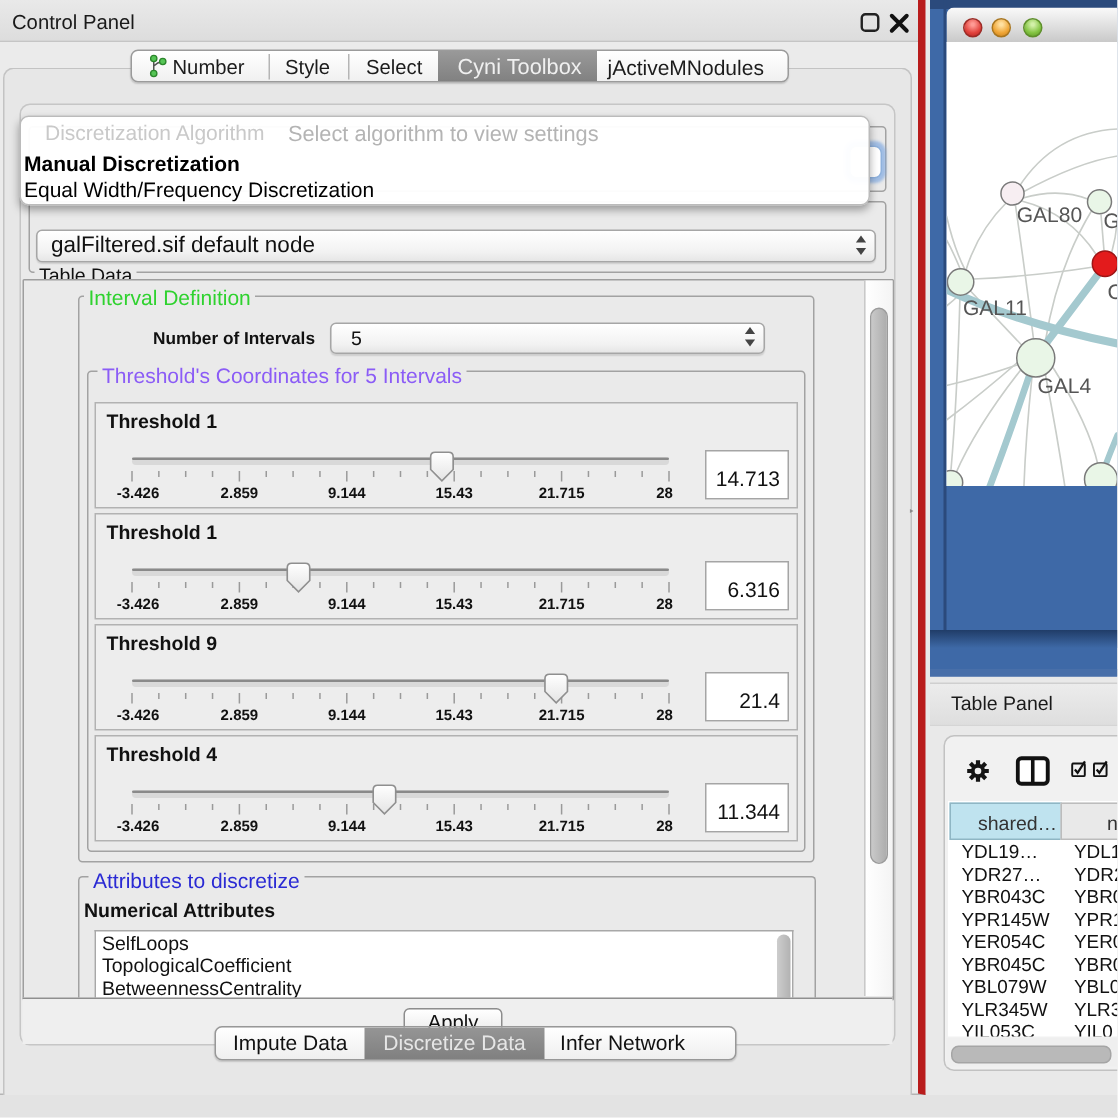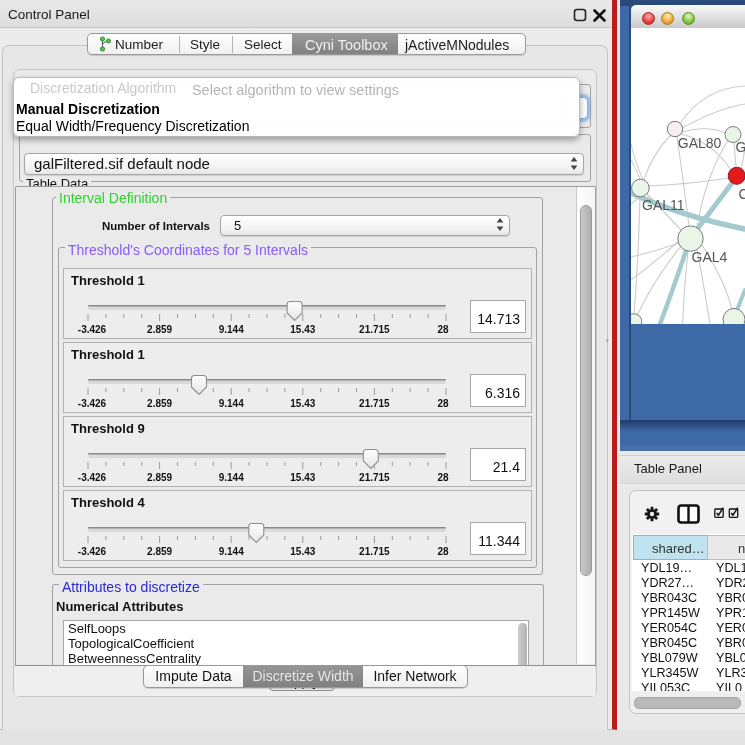--- a/index.html
+++ b/index.html
@@ -253,24 +253,24 @@
   <div class="leg" style="left:59px;top:579px;color:#2a2ad4;font-size:14px;">Attributes to discretize</div>
   <div class="abs" style="left:56px;top:599px;font-size:13px;font-weight:bold;">Numerical Attributes</div>
   <div class="abs" style="left:63px;top:620px;width:464px;height:45px;background:#fff;border:1px solid #a8a8a8;border-bottom:none;overflow:hidden;">
     <div style="position:absolute;left:4px;top:1px;font-size:13px;line-height:14.8px;">SelfLoops<br>TopologicalCoefficient<br>BetweennessCentrality</div>
     <div style="position:absolute;right:1px;top:2px;width:9px;height:44px;background:linear-gradient(90deg,#cdcdcd,#b2b2b2);border-radius:5px 5px 0 0;"></div>
   </div>
 
   <div class="abs" style="left:15px;top:665px;width:580px;height:30px;background:#efefef;border-top:1px solid #8f8f8f;"></div>
   <div class="abs" style="left:269px;top:672px;width:64px;height:17px;background:linear-gradient(#ffffff,#e9e9e9);border:1px solid #8d8d8d;border-radius:4px;text-align:center;font-size:13.5px;line-height:17px;">Apply</div>
 
-  <div class="abs" id="bottabs" style="left:143px;top:665px;width:323px;height:21px;background:linear-gradient(#ffffff,#efefef);border:1px solid #989898;border-radius:5px;box-shadow:0 1px 1px rgba(0,0,0,0.15);overflow:hidden;">
+  <div class="abs" id="bottabs" style="left:143px;top:684px;width:323px;height:21px;background:linear-gradient(#ffffff,#efefef);border:1px solid #989898;border-radius:5px;box-shadow:0 1px 1px rgba(0,0,0,0.15);overflow:hidden;padding-left:23px;">
     <div class="abs" style="left:99px;top:0;width:120px;height:21px;background:linear-gradient(#959595,#808080);"></div>
     <div class="abs" style="left:0;top:0;width:99px;height:21px;text-align:center;font-size:14px;line-height:21px;color:#111;">Impute Data</div>
-    <div class="abs" style="left:99px;top:0;width:120px;height:21px;text-align:center;font-size:14px;line-height:21px;color:#e6e6e6;">Discretize Width</div>
+    <div class="abs" style="left:99px;top:0;width:120px;height:21px;text-align:center;font-size:14px;line-height:21px;color:#e6e6e6;">Discretize Data</div>
     <div class="abs" style="left:219px;top:0;width:104px;height:21px;text-align:center;font-size:14px;line-height:21px;color:#111;">Infer Network</div>
   </div>
 
   <div class="abs" id="popup" style="left:13px;top:77px;width:565px;height:58px;background:rgba(255,255,255,0.97);border:1px solid #bbb;border-radius:6px;box-shadow:0 3px 6px rgba(0,0,0,0.35);"></div>
   <div class="abs" style="left:30px;top:80px;font-size:14px;color:#c9c9c9;">Discretization Algorithm</div>
   <div class="abs" style="left:13px;top:82px;width:565px;text-align:center;font-size:14.5px;color:#b4b4b4;">Select algorithm to view settings</div>
   <div class="abs" style="left:16px;top:101px;font-size:14px;font-weight:bold;color:#000;">Manual Discretization</div>
   <div class="abs" style="left:16px;top:118px;font-size:14px;color:#000;">Equal Width/Frequency Discretization</div>
 </div>
 

